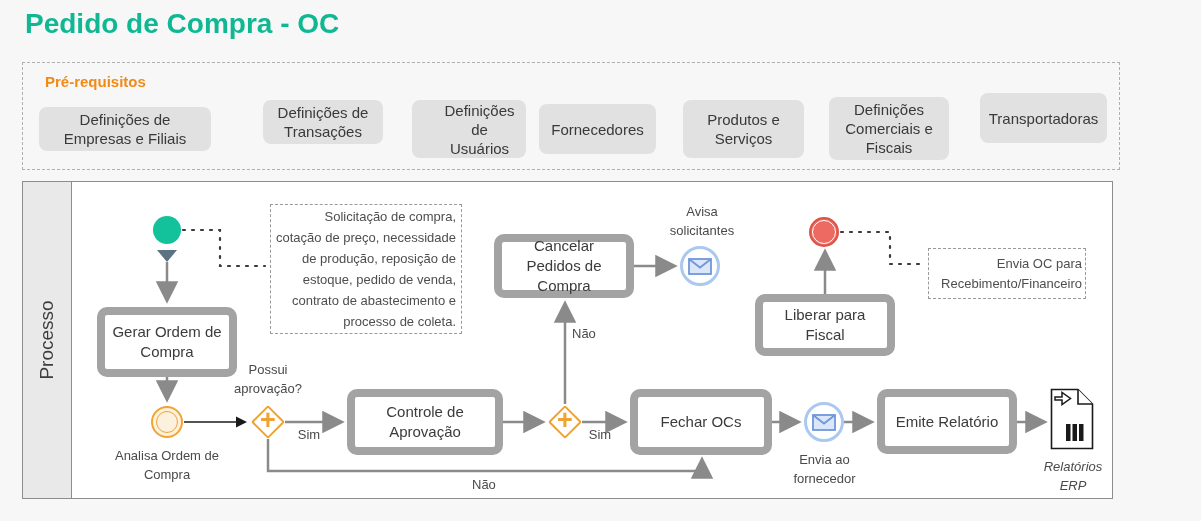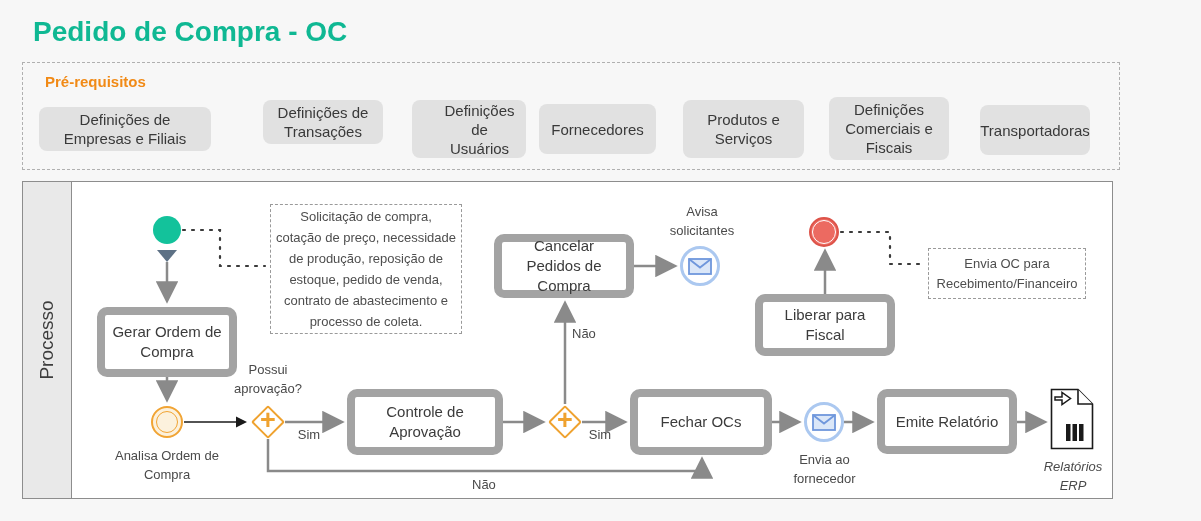--- a/index.html
+++ b/index.html
@@ -1,31 +1,31 @@
 <!DOCTYPE html>
 <html><head>
 <meta charset="utf-8">
 <style>
   html,body{margin:0;padding:0;background:#f7f7f7;}
   .page{position:relative;width:1201px;height:521px;background:#f7f7f7;overflow:hidden;
         font-family:"Liberation Sans","DejaVu Sans",sans-serif;}
-  .title{position:absolute;left:25px;top:8px;margin:8px;font-size:28px;font-weight:bold;color:#0fb893;letter-spacing:0;}
+  .title{position:absolute;left:25px;top:8px;margin:0;font-size:28px;font-weight:bold;color:#0fb893;letter-spacing:0;}
 
   
   .prereq{position:absolute;left:22px;top:62px;width:1098px;height:108px;border:1px dashed #b0b0b0;box-sizing:border-box;}
   .prereq-label{position:absolute;left:22px;top:10px;font-size:15px;font-weight:bold;color:#f18a16;}
   .pr-box{position:absolute;background:#e1e1e1;border-radius:8px;display:flex;align-items:center;justify-content:center;
           text-align:center;font-size:15px;line-height:19px;color:#393939;padding:0 8px;box-sizing:border-box;}
   .pr0{left:16px;top:44px;width:172px;height:44px;}
   .pr1{left:240px;top:37px;width:120px;height:44px;}
   .pr2{left:389px;top:37px;width:114px;height:58px;padding-left:29px;}
   .pr3{left:516px;top:41px;width:117px;height:50px;}
   .pr4{left:660px;top:37px;width:121px;height:58px;}
   .pr5{left:806px;top:34px;width:120px;height:63px;}
-  .pr6{left:957px;top:42px;width:110px;height:50px;}
+  .pr6{left:957px;top:30px;width:127px;height:50px;}
 
   
   .process{position:absolute;left:22px;top:181px;width:1091px;height:318px;border:1px solid #8d8d8d;
            box-sizing:border-box;display:flex;background:#fff;}
   .lane{width:48px;flex:0 0 48px;background:#e9e9e9;border-right:1px solid #8d8d8d;
         display:flex;align-items:center;justify-content:center;}
   .lane span{transform:rotate(-90deg);white-space:nowrap;font-size:19px;color:#3d3d3d;}
   .canvas{position:relative;flex:1;background:#fff;}
   .connectors{position:absolute;left:0;top:0;}
 
@@ -60,21 +60,21 @@
   .gateway .plus{position:absolute;inset:0 0 3px 0;display:flex;align-items:center;justify-content:center;
                  color:#efa22f;font-size:27px;font-weight:bold;line-height:1;}
 
   .msg-event{position:absolute;width:40px;height:40px;border-radius:50%;border:3.5px solid #abc8f0;background:#fff;
              box-sizing:border-box;display:flex;align-items:center;justify-content:center;}
   .m-avisa{left:608px;top:64px;} .m-envia{left:732px;top:220px;}
 
   .doc-icon{position:absolute;left:978px;top:206px;}
 
   .note{position:absolute;border:1.5px dashed #9a9a9a;background:#fff;color:#4e4e4e;font-size:13px;
-        display:flex;align-items:center;justify-content:center;text-align:center;box-sizing:border-box;}
+        display:flex;align-items:center;justify-content:center;text-align:right;box-sizing:border-box;}
   .note1{left:198px;top:22px;width:192px;height:130px;line-height:21px;padding:4px 5px;}
   .note2{left:856px;top:66px;width:158px;height:51px;line-height:20px;padding:2px 3px;}
 
   .lbl{position:absolute;font-size:13px;line-height:19px;color:#4a4a4a;text-align:center;}
   .lbl-analisa{left:25px;top:264px;width:140px;}
   .lbl-gw1{left:156px;top:178px;width:80px;}
   .lbl-gw2{left:425px;top:178px;width:136px;}
   .lbl-sim1{left:217px;top:243px;width:40px;}
   .lbl-sim2{left:508px;top:243px;width:40px;}
   .lbl-nao-up{left:500px;top:142px;width:40px;text-align:left;}

